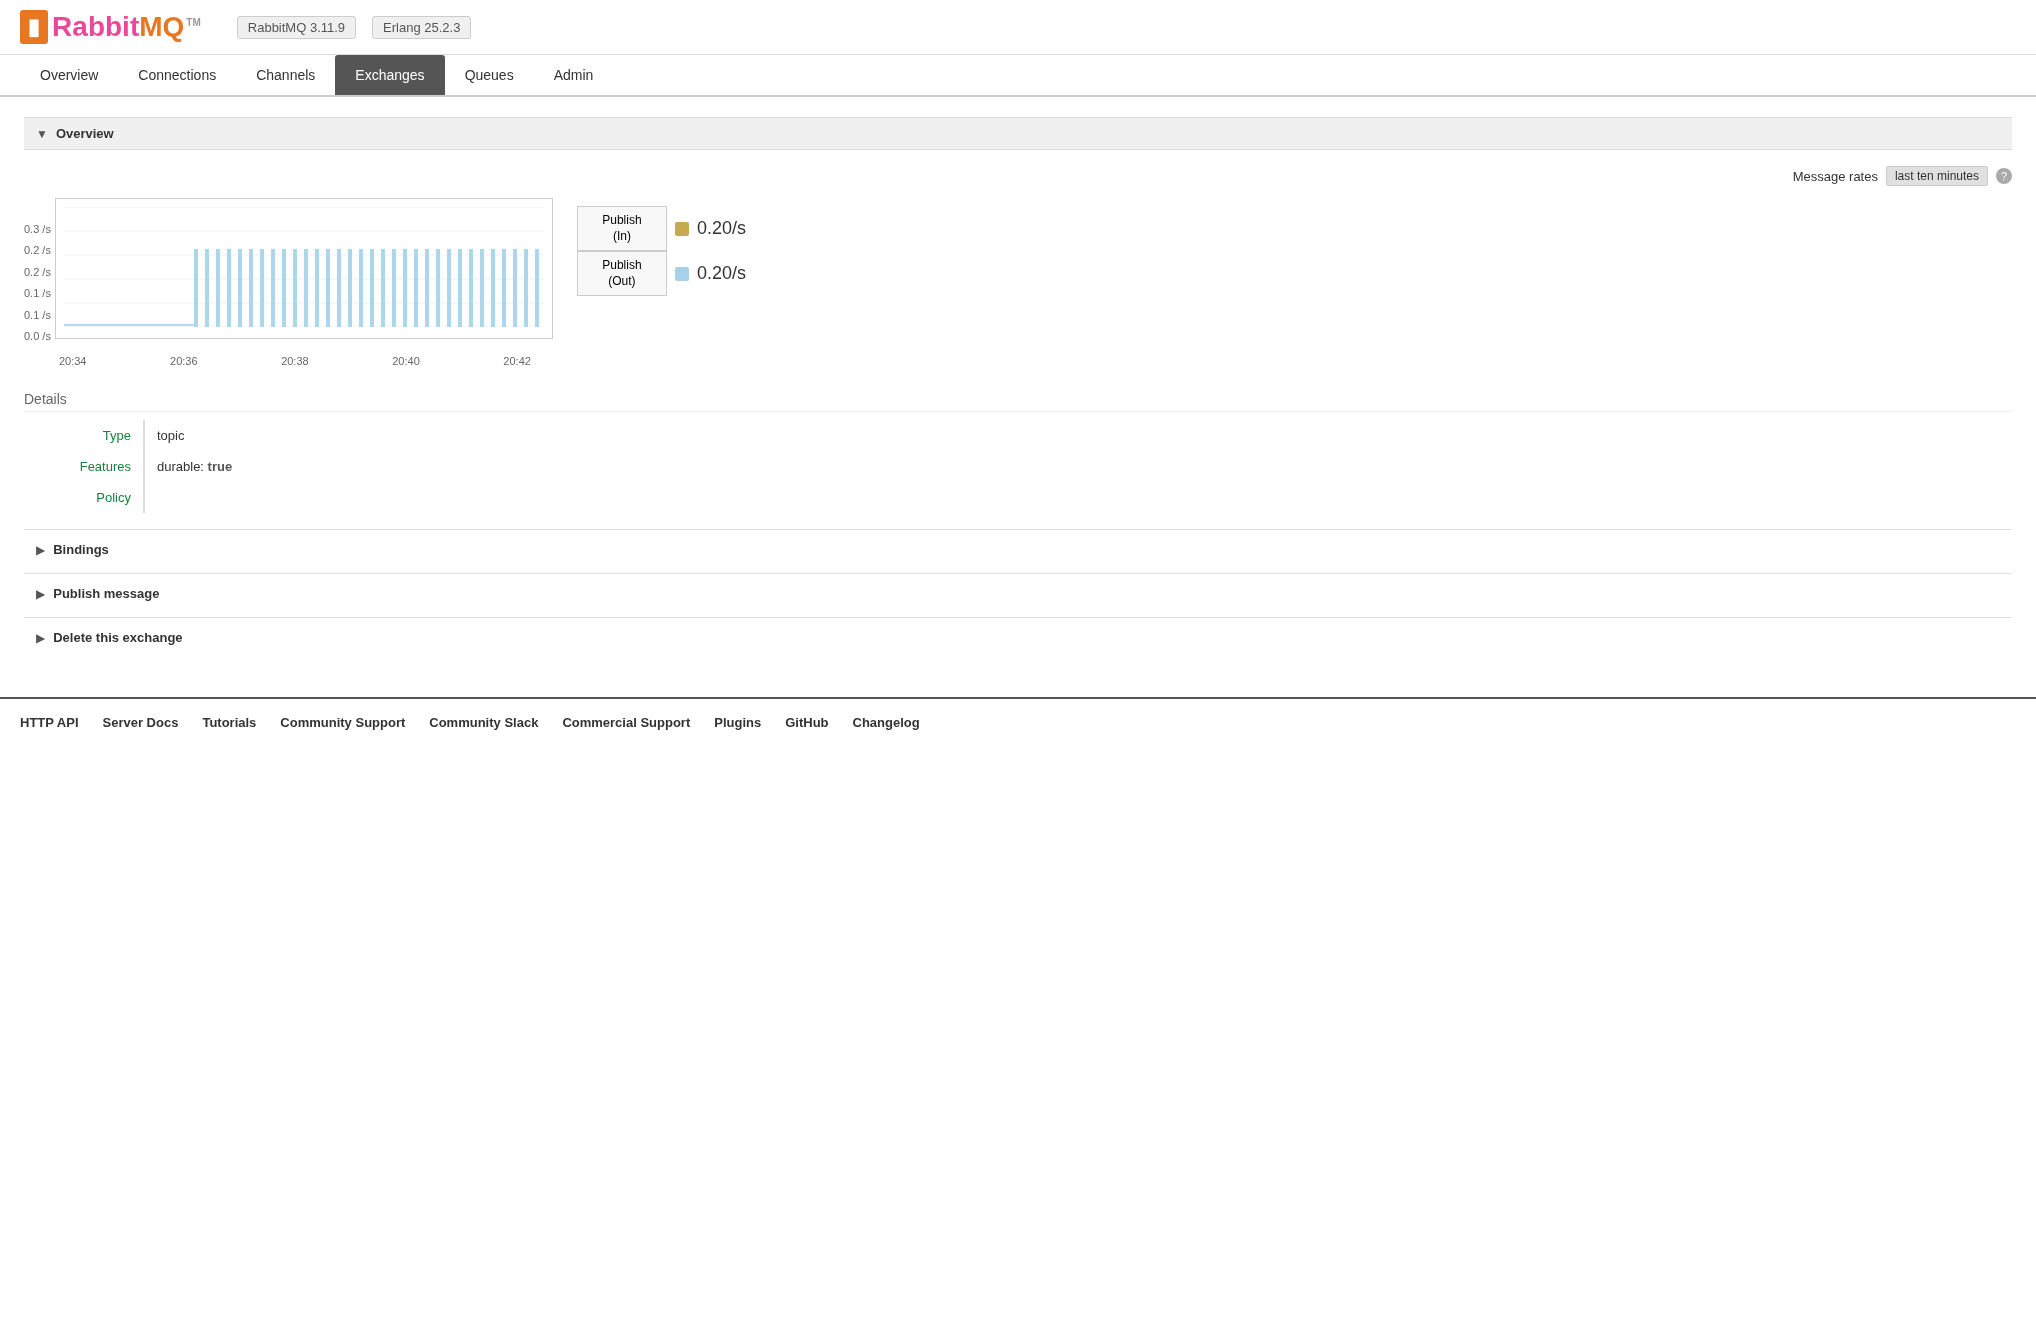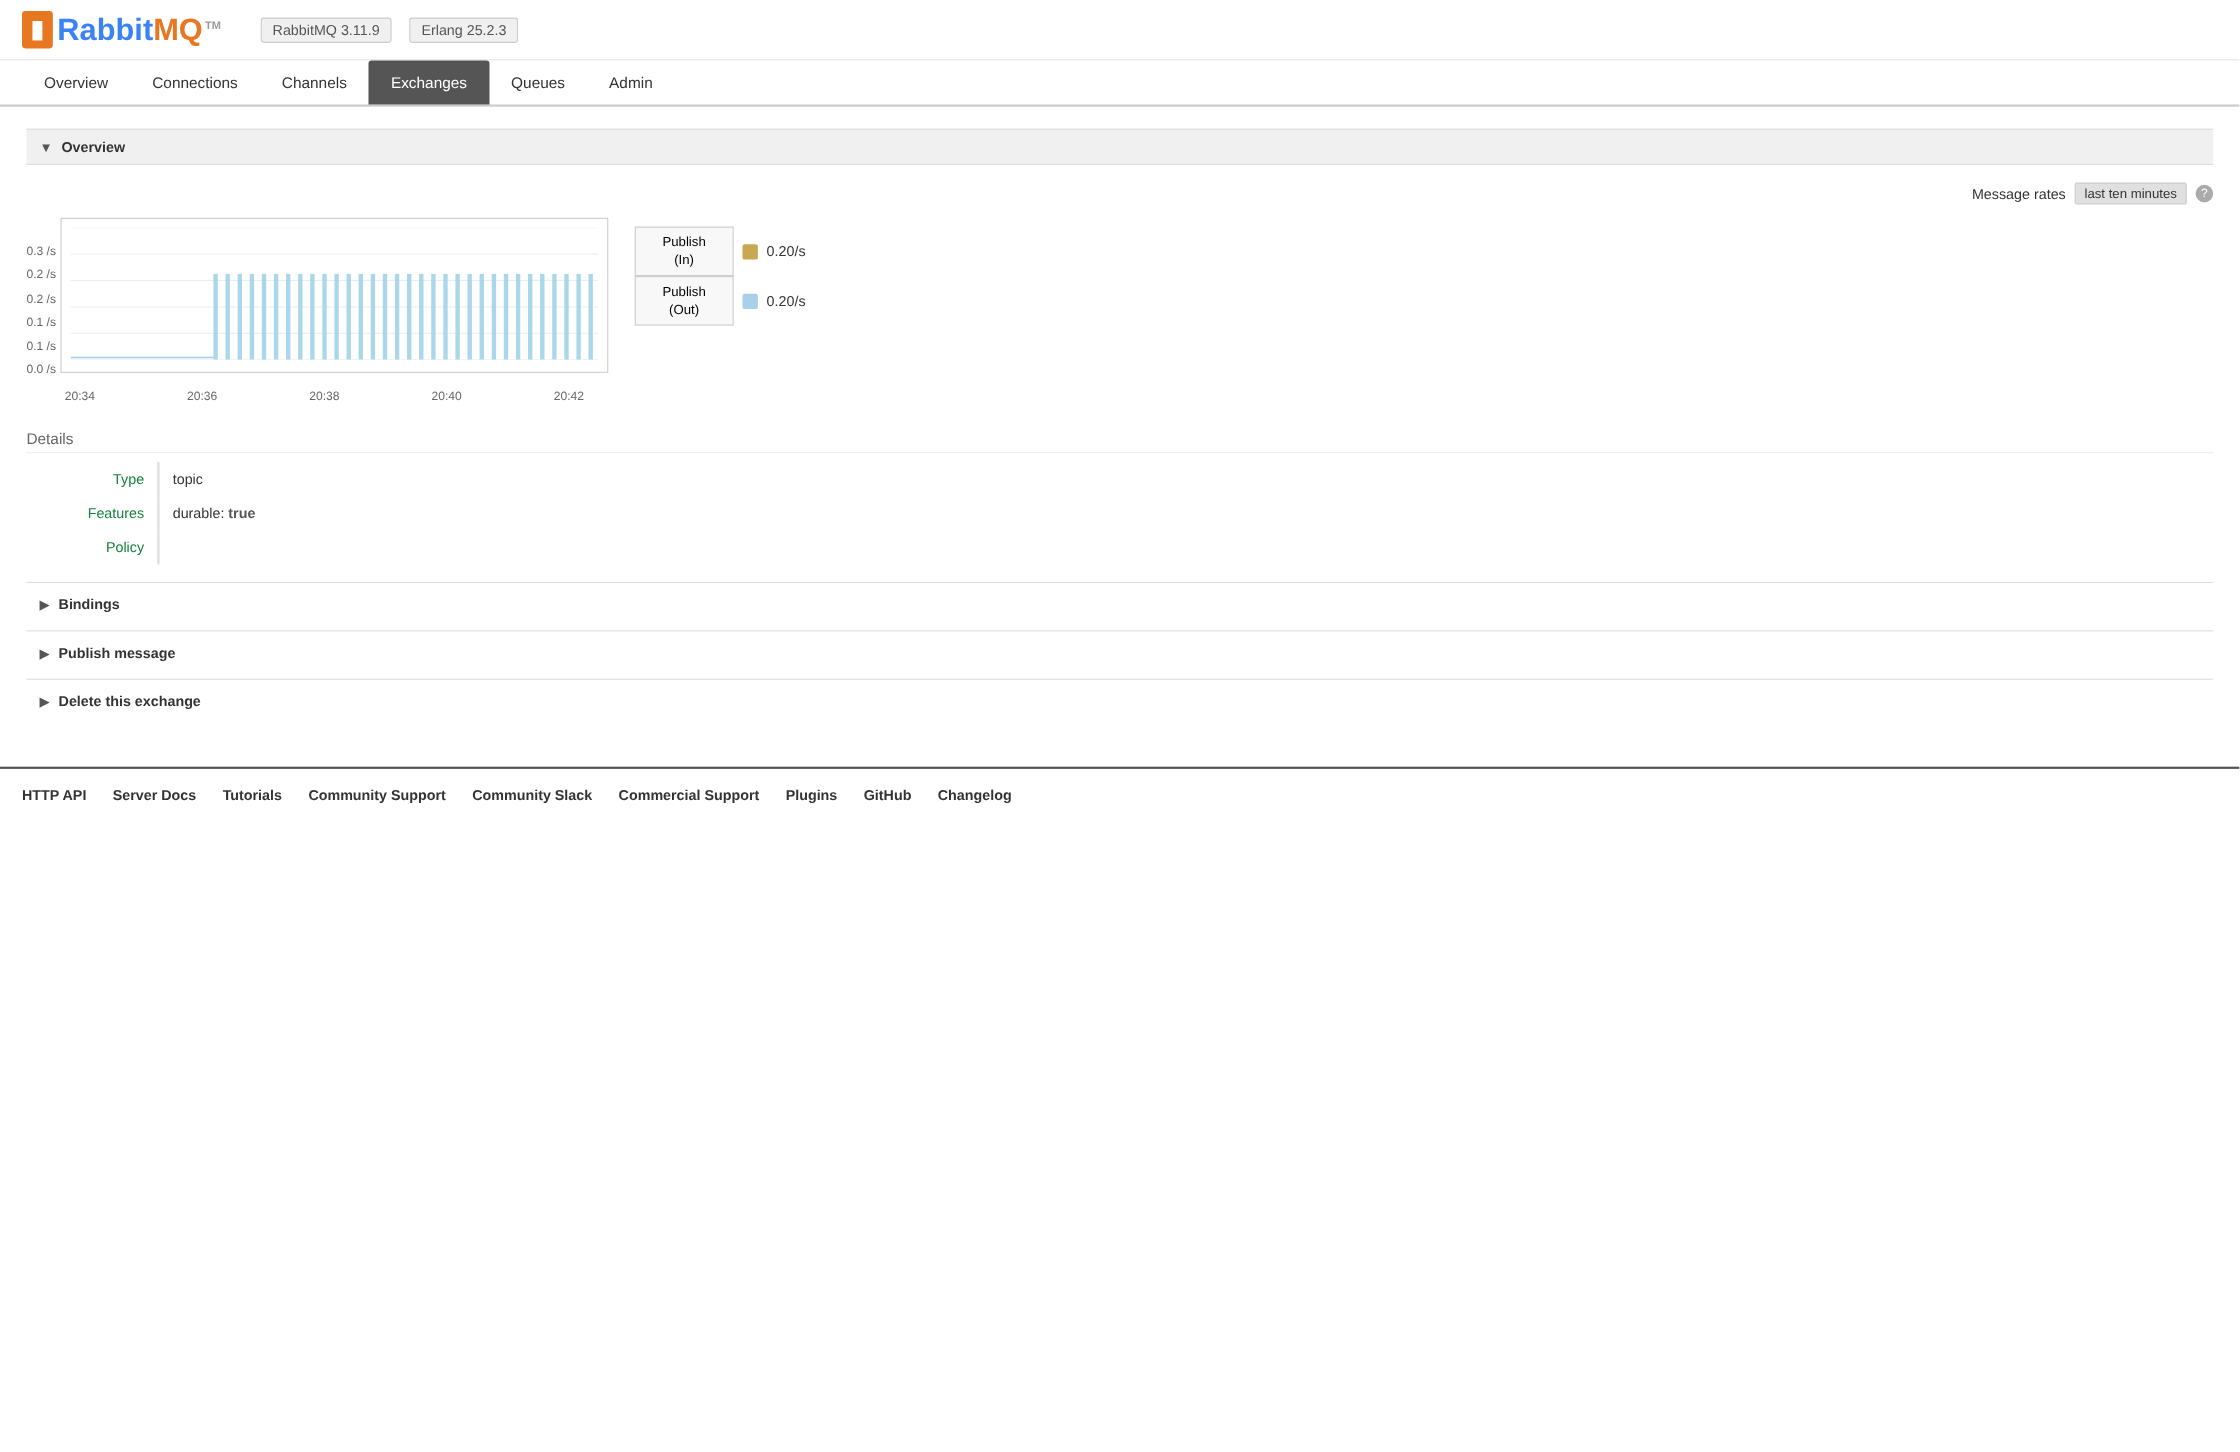--- a/index.html
+++ b/index.html
@@ -39,21 +39,21 @@
     
     .chart-container { display: flex; align-items: flex-start; gap: 24px; margin-bottom: 24px; }
     .chart-wrapper { border: 1px solid #ccc; background: #fff; padding: 8px; position: relative; }
     .chart-y-labels { display: flex; flex-direction: column; justify-content: space-between; height: 120px; text-align: right; font-size: 11px; color: #666; padding-right: 4px; }
     .chart-area { display: flex; flex-direction: column; }
     .chart-x-labels { display: flex; justify-content: space-between; font-size: 11px; color: #666; margin-top: 16px; padding: 0 0 0 0; }
     .chart-legend { display: flex; flex-direction: column; gap: 0; padding-top: 8px; }
     .legend-item { display: flex; align-items: center; gap: 8px; }
     .legend-btn { border: 1px solid #ccc; background: #f8f8f8; padding: 6px 14px; font-size: 12px; text-align: center; cursor: pointer; min-width: 90px; line-height: 1.3; }
     .legend-color { width: 14px; height: 14px; border-radius: 2px; flex-shrink: 0; }
-    .legend-value { font-size: 13px; color: #333; }
+    .legend-value { font-size: 18px; color: #333; }
 
     
     .details-section { margin-bottom: 16px; }
     .details-title { font-size: 14px; color: #666; margin-bottom: 8px; padding-bottom: 4px; border-bottom: 1px solid #eee; }
     .details-table { width: 100%; border-collapse: collapse; }
     .details-table td { padding: 8px 12px; vertical-align: top; font-size: 13px; }
     .details-table .label-cell { text-align: right; color: #15803d; width: 120px; border-right: 2px solid #ddd; }
     .details-table .value-cell { color: #333; }
     .value-cell .durable-label { color: #333; font-weight: normal; }
     .value-cell .durable-val { color: #555; font-weight: bold; }
@@ -68,21 +68,21 @@
     .footer { border-top: 2px solid #555; padding: 16px 20px; display: flex; gap: 24px; align-items: center; flex-wrap: wrap; margin-top: 20px; }
     .footer-link { font-size: 13px; font-weight: bold; color: #333; text-decoration: none; cursor: pointer; }
   </style>
 </head>
 <body>
 
 <div class="header">
   <div class="logo">
     <div class="logo-icon">▮</div>
     <span class="logo-text">
-      <span style="color:#3b82f6">Rabbit</span><span>MQ</span><sup class="logo-tm">TM</sup>
+      <span style="color:#ec4899">Rabbit</span><span>MQ</span><sup class="logo-tm">TM</sup>
     </span>
   </div>
   <div class="version-info">
     <span class="version-badge">RabbitMQ 3.11.9</span>
     <span class="version-badge">Erlang 25.2.3</span>
   </div>
 </div>
 
 <nav class="nav">
   <a class="nav-item">Overview</a>

